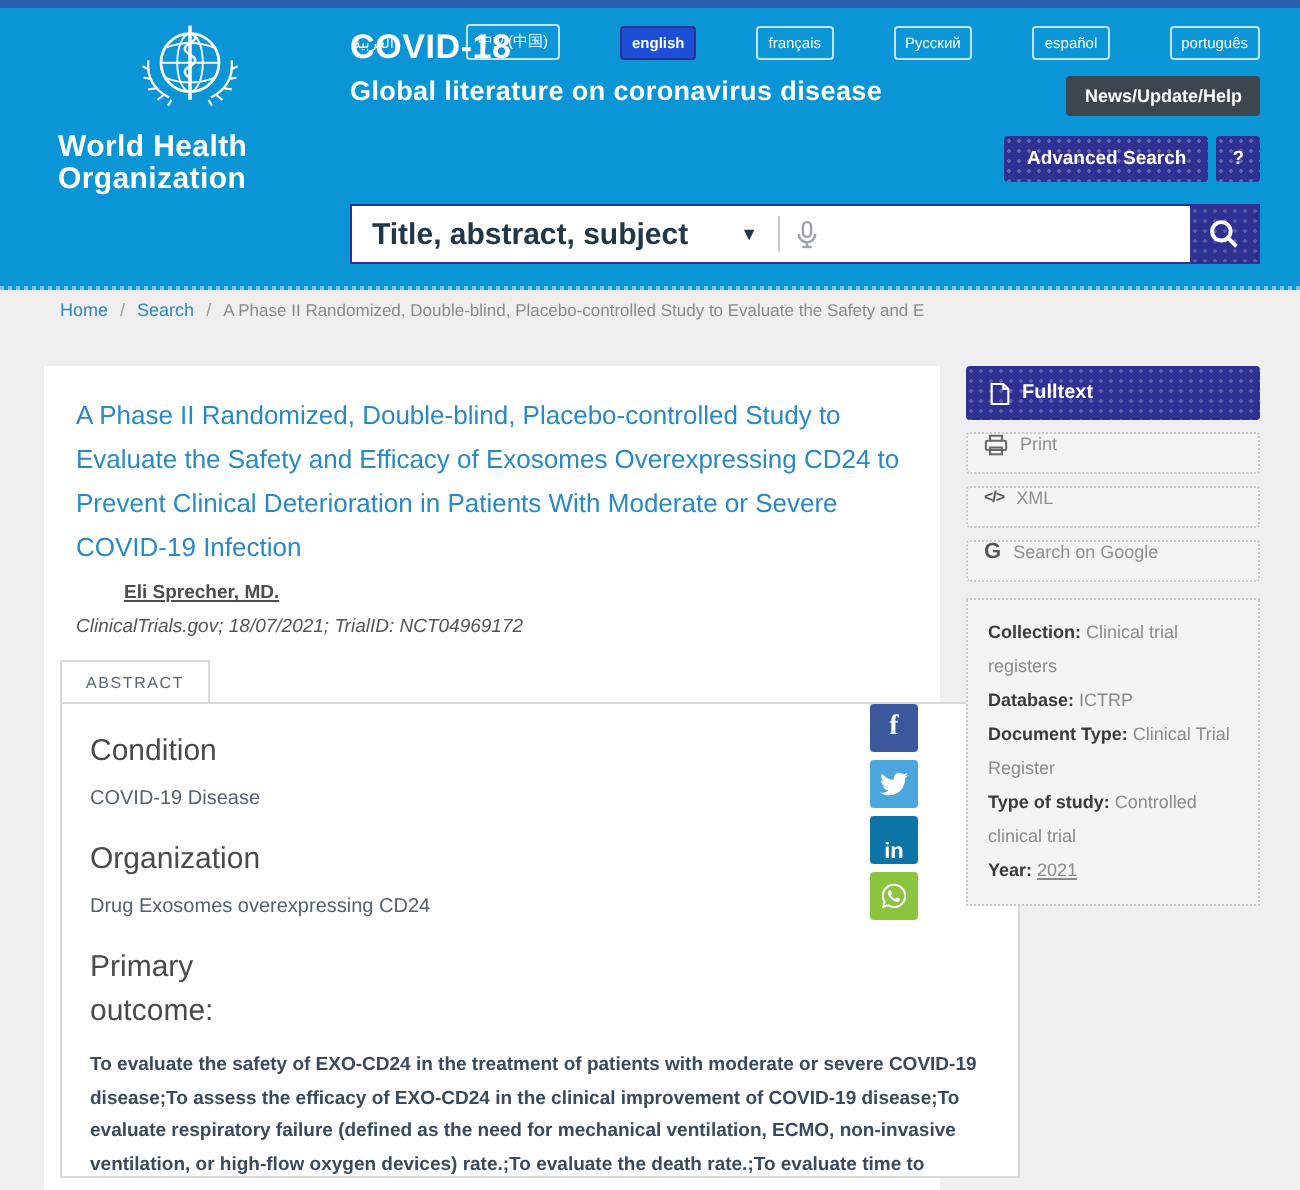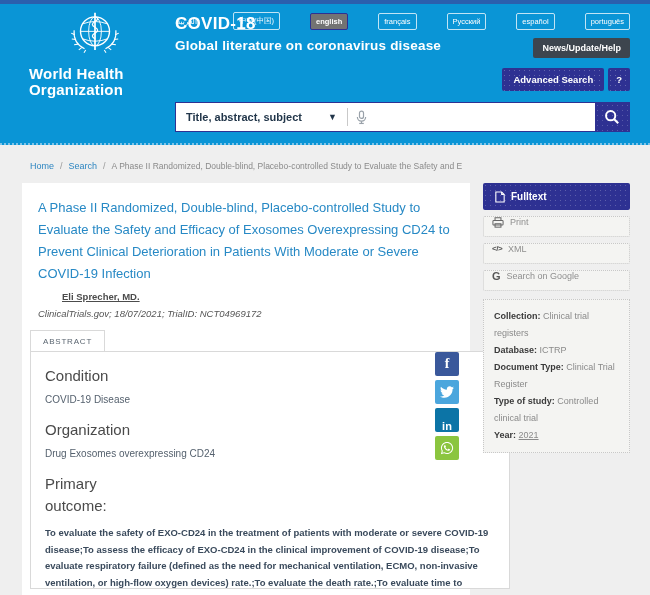--- a/index.html
+++ b/index.html
@@ -14,41 +14,41 @@
   .logo .emblem { display:block; margin:0 auto 2px auto; }
   .logo .logo-text { font-size:15px; font-weight:bold; line-height:16px; letter-spacing:.2px; padding-left:4px; }
 
   .site-title { position:absolute; left:175px; top:10px; color:#fff; }
   .site-title .t1 { font-size:17px; font-weight:bold; letter-spacing:.3px; }
   .site-title .t2 { font-size:13.5px; font-weight:bold; margin-top:4px; letter-spacing:.2px; }
 
   .langbar { position:absolute; right:20px; top:8px; display:flex; gap:3px; align-items:center; }
   .lang { font-size:7.5px; color:#fff; padding:3px 5px; border:1px solid rgba(255,255,255,.75); border-radius:2px; cursor:pointer; white-space:nowrap;margin-left:27px; }
   .lang.noborder { border-color:transparent; }
-  .lang.active { background:#737373; border-color:#2e3192; font-weight:bold; }
+  .lang.active { background:#1d4ed8; border-color:#2e3192; font-weight:bold; }
 
   .news-btn { position:absolute; right:20px; top:34px; background:#3d454e; color:#fff; font-size:9px; font-weight:bold; padding:5px 9px; border-radius:2px; cursor:pointer; }
 
   .adv-row { position:absolute; right:20px; top:64px; display:flex; gap:4px; }
   .btn-indigo { background:#2e3192; color:#fff; font-size:9.5px; font-weight:bold; padding:6px 11px; border-radius:2px; cursor:pointer;
     background-image:radial-gradient(rgba(255,255,255,.25) .8px, transparent .9px); background-size:5px 5px; }
   .btn-help { padding:6px 8px; }
 
   .searchbar { position:absolute; left:175px; top:98px; width:455px; height:30px; background:#fff; border:1px solid #2e3192; display:flex; align-items:center; }
   .scope { display:flex; align-items:center; gap:26px; padding:0 10px; cursor:pointer; }
-  .scope-label { font-size:11px; font-weight:bold; color:#22364a; white-space:nowrap; }
+  .scope-label { font-size:15px; font-weight:bold; color:#22364a; white-space:nowrap; }
   .chev { font-size:9px; color:#22364a; }
   .vdiv { width:1px; height:18px; background:#c9c9c9; }
   .mic { margin:0 6px 0 8px; display:flex; }
   .search-input { flex:1; border:none; outline:none; height:100%; font-size:10px; color:#333; background:transparent; }
   .search-btn { width:34px; height:28px; background:#2e3192; display:flex; align-items:center; justify-content:center; cursor:pointer;
     background-image:radial-gradient(rgba(255,255,255,.2) .8px, transparent .9px); background-size:5px 5px; }
 
   
-  .breadcrumb { position:absolute; left:30px; top:161px; display:flex; align-items:center; gap:6px; white-space:nowrap; }
+  .breadcrumb { position:absolute; left:30px; top:150px; display:flex; align-items:center; gap:6px; white-space:nowrap; }
   .crumb-link { font-size:9px; color:#2e86c1; cursor:pointer; }
   .crumb-sep { font-size:9px; color:#9a9a9a; }
   .crumb-cur { font-size:8.5px; color:#8a8a8a; }
 
   
   .title-card { position:absolute; left:22px; top:183px; width:448px; background:#fff; padding:14px 16px 16px 16px; }
   .rec-title { font-size:13px; line-height:22px; color:#2789c5; cursor:pointer; }
   .rec-author { margin-top:6px; font-size:9.5px; font-weight:bold; color:#4c4c4c; text-decoration:underline; cursor:pointer; display:inline-block;margin-left:24px; }
   .rec-source { margin-top:4px; font-size:9.5px; font-style:italic; color:#555; }
   .rec-register { margin-top:4px; font-size:9.5px; color:#555; }

